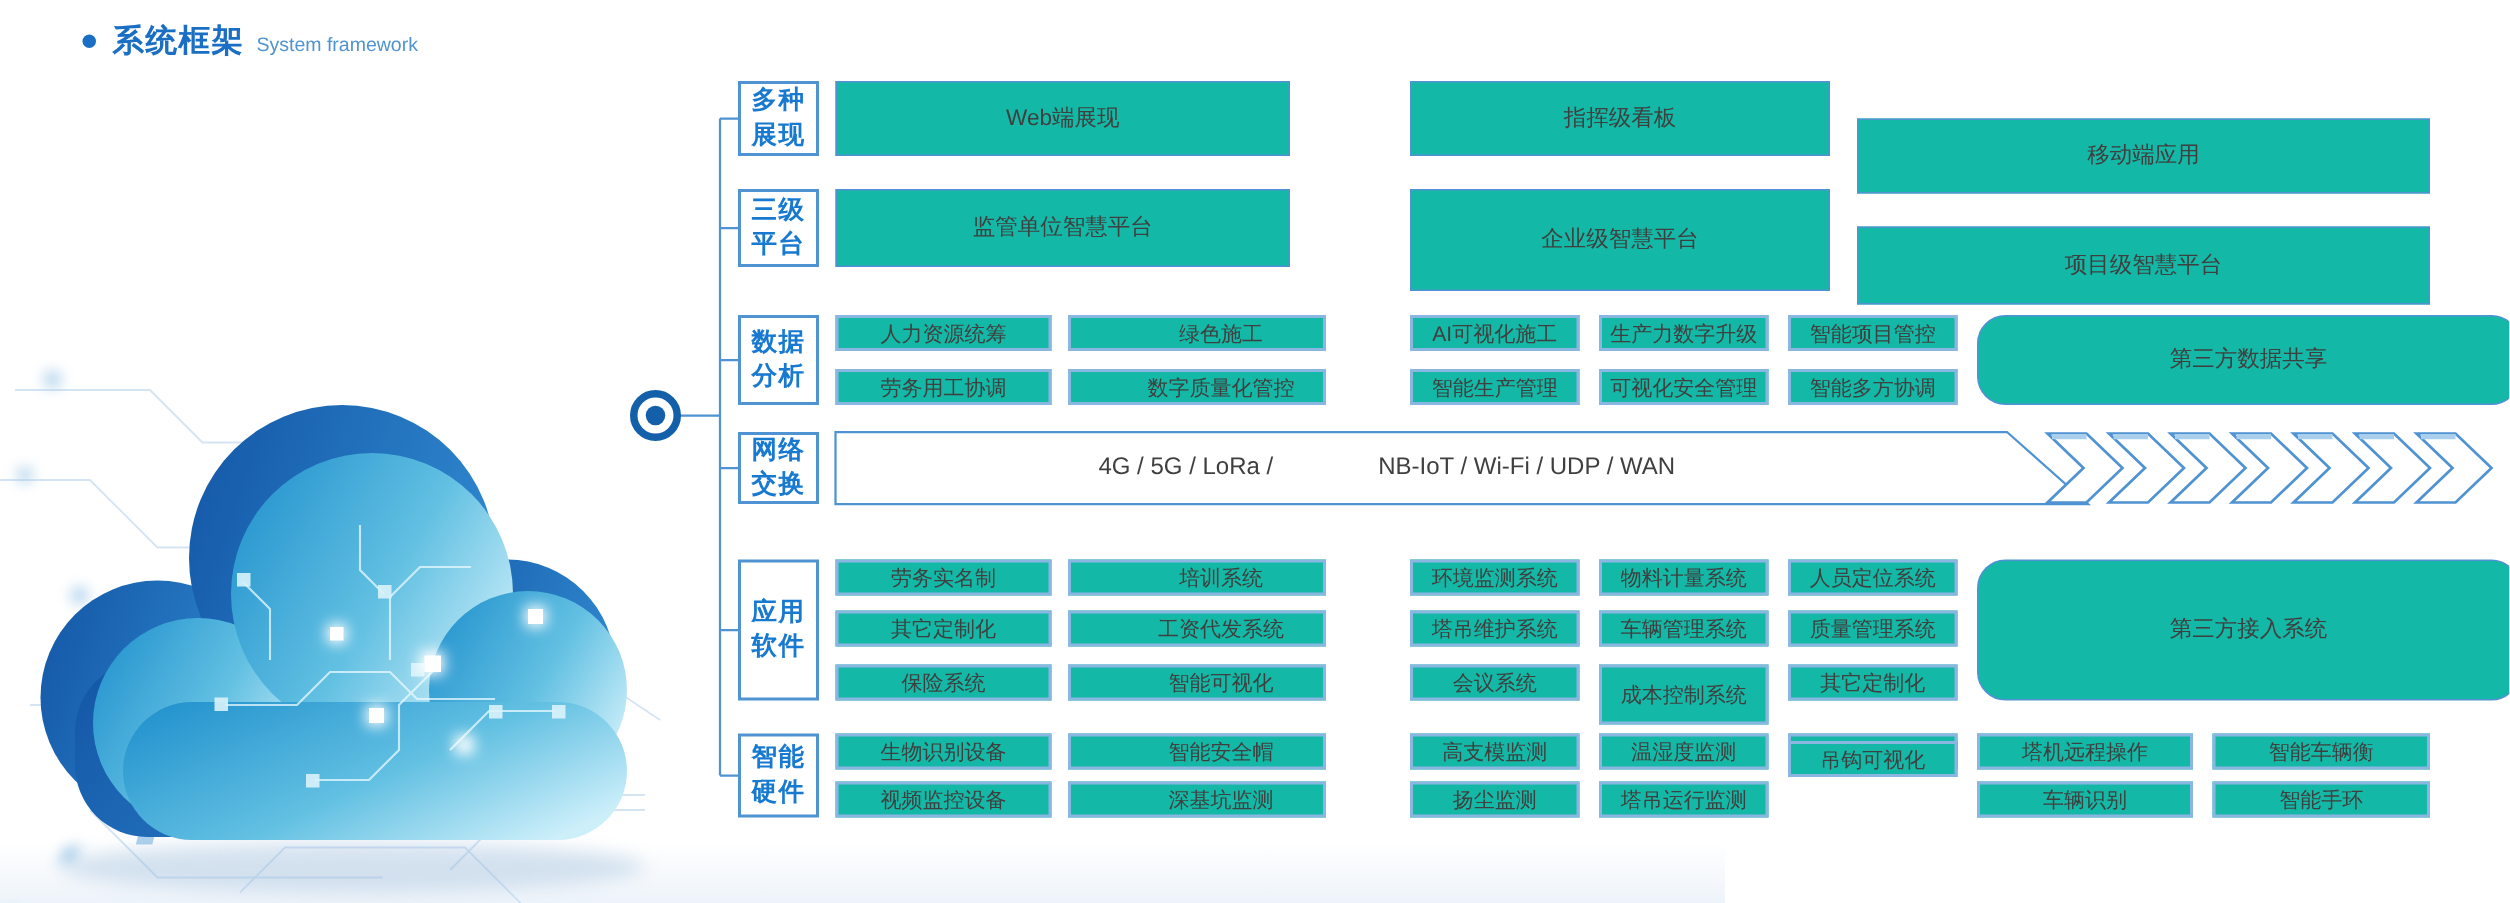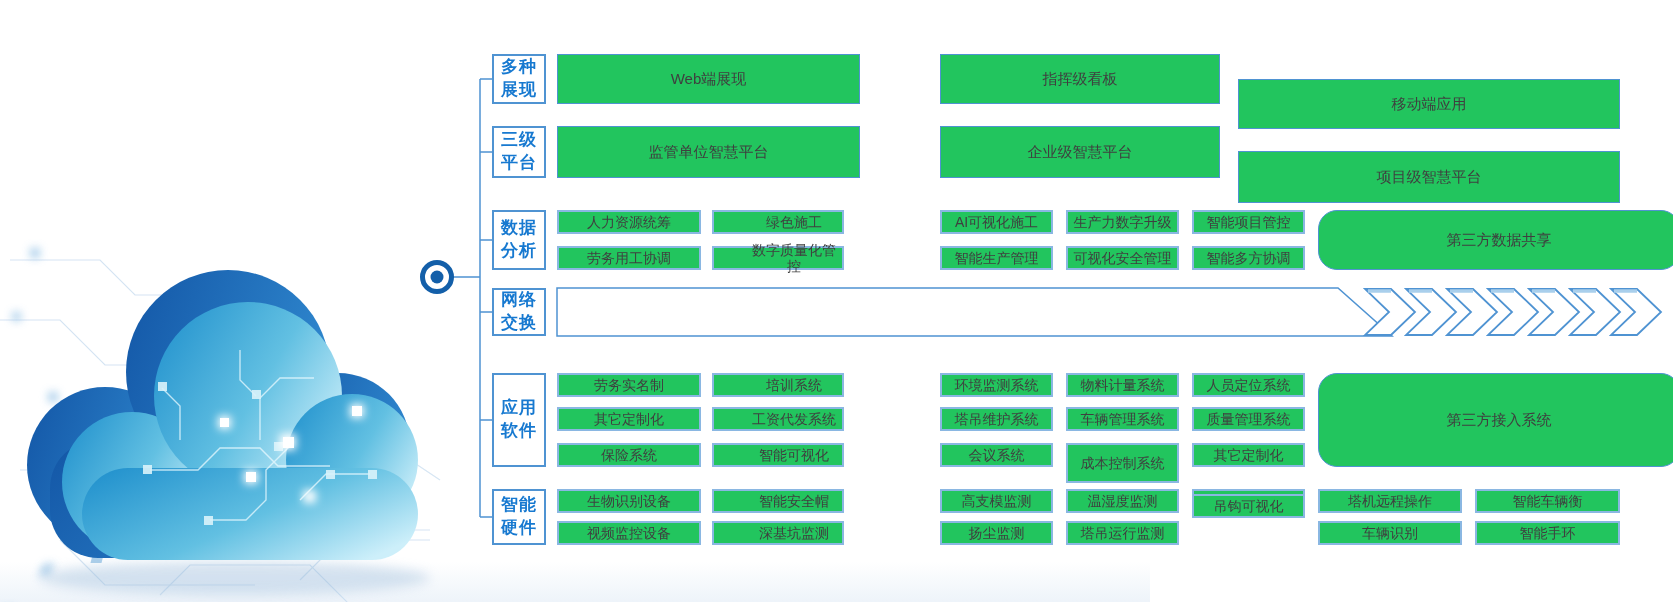--- a/index.html
+++ b/index.html
@@ -5,32 +5,32 @@
   html,body{margin:0;padding:0;background:#ffffff;}
   #canvas{
     position:relative;width:1673px;height:602px;background:#ffffff;overflow:hidden;
     font-family:"Liberation Sans","DejaVu Sans",sans-serif;
   }
   .title-wrap{position:absolute;left:55px;top:13px;display:flex;align-items:center;}
   .title-dot{width:9px;height:9px;border-radius:50%;background:#1a6fc4;margin-right:11px;}
   .title-zh{font-size:21px;font-weight:bold;color:#1a6fc4;letter-spacing:1px;}
   .title-en{font-size:13px;color:#4f93d2;margin-left:8px;position:relative;top:2px;}
 
-  .box{position:absolute;box-sizing:border-box;background:#22c55e;display:flex;align-items:center;justify-content:center;
+  .box{position:absolute;box-sizing:border-box;background:#14b8a6;display:flex;align-items:center;justify-content:center;
        color:#3f3f3f;text-align:center;line-height:1.15;}
   .lg{border:1.5px solid #4f93d2;font-size:15px;}
   .sm{border:2px solid #8ab7e2;font-size:14px;}
   .lbl-box{position:absolute;left:492px;width:54px;box-sizing:border-box;background:#fff;
        border:2px solid #4f93d2;color:#1779d0;font-size:17px;font-weight:bold;
        display:flex;align-items:center;justify-content:center;text-align:center;
        white-space:pre-line;line-height:1.35;letter-spacing:1px;}
   
   .cA {left:557px;width:303px;}
   .cA1{left:557px;width:144px;}
-  .cA2{left:712px;width:132px;padding-left:32px;}
+  .cA2{left:712px;width:172px;padding-left:32px;}
   .cB {left:940px;width:280px;}
   .cC {left:1238px;width:382px;margin-top:25px;}
   .cB1{left:940px;width:113px;}
   .cB2{left:1066px;width:113px;}
   .cB3{left:1192px;width:113px;}
   .cS {left:1318px;width:362px;border-radius:19px;}
   .cD1{left:1318px;width:144px;}
   .cD2{left:1475px;width:145px;}
 
   .overlay{position:absolute;left:0;top:0;width:1673px;height:602px;pointer-events:none;}
@@ -41,20 +41,25 @@
   .floor-fade{position:absolute;left:0;bottom:0;width:1150px;height:40px;
       background:linear-gradient(to top, rgba(205,222,240,0.35), rgba(205,222,240,0));}
 </style>
 </head>
 <body>
 
 <div id="canvas">
 
   <div class="floor-fade"></div>
 
+  <div class="title-wrap">
+    <span class="title-dot"></span>
+    <span class="title-zh">系统框架</span>
+    <span class="title-en">System framework</span>
+  </div>
 
   <svg class="cloud" viewBox="0 0 470 462">
     <defs>
       <linearGradient id="gBack" x1="0" y1="0" x2="1" y2="0.35">
         <stop offset="0" stop-color="#1356a6"></stop>
           <stop offset="1" stop-color="#2e86cd"></stop>
       </linearGradient>
       <linearGradient id="gFront" x1="0" y1="0.15" x2="1" y2="0.75">
         <stop offset="0" stop-color="#2493ce"></stop>
           <stop offset="0.55" stop-color="#62c0e2"></stop>
@@ -169,35 +174,39 @@
   <div class="lbl-box" style="top:373px;height:94px">应用
 软件</div>
   <div class="lbl-box" style="top:489px;height:56px">智能
 硬件</div>
 
   <div class="box lg cA" style="top:54px;height:50px">Web端展现</div>
   <div class="box lg cB" style="top:54px;height:50px">指挥级看板</div>
   <div class="box lg cC" style="top:54px;height:50px">移动端应用</div>
 
   <div class="box lg cA" style="top:126px;height:52px">监管单位智慧平台</div>
-  <div class="box lg cB" style="top:126px;height:52px">企业级智慧平台</div>
+  <div class="box lg cB" style="top:126px;height:68px">企业级智慧平台</div>
   <div class="box lg cC" style="top:126px;height:52px">项目级智慧平台</div>
 
   <div class="box sm cA1" style="top:210px;height:24px">人力资源统筹</div>
   <div class="box sm cA2" style="top:210px;height:24px">绿色施工</div>
   <div class="box sm cA1" style="top:246px;height:24px">劳务用工协调</div>
   <div class="box sm cA2" style="top:246px;height:24px">数字质量化管控</div>
   <div class="box sm cB1" style="top:210px;height:24px">AI可视化施工</div>
   <div class="box sm cB2" style="top:210px;height:24px">生产力数字升级</div>
   <div class="box sm cB3" style="top:210px;height:24px">智能项目管控</div>
   <div class="box sm cB1" style="top:246px;height:24px">智能生产管理</div>
   <div class="box sm cB2" style="top:246px;height:24px">可视化安全管理</div>
   <div class="box sm cB3" style="top:246px;height:24px">智能多方协调</div>
   <div class="box lg cS" style="top:210px;height:60px">第三方数据共享</div>
 
+  <div class="net-text">
+    <span>4G / 5G / LoRa /</span>
+    <span>NB-IoT / Wi-Fi / UDP / WAN</span>
+  </div>
 
   <div class="box sm cA1" style="top:373px;height:24px">劳务实名制</div>
   <div class="box sm cA2" style="top:373px;height:24px">培训系统</div>
   <div class="box sm cA1" style="top:407px;height:24px">其它定制化</div>
   <div class="box sm cA2" style="top:407px;height:24px">工资代发系统</div>
   <div class="box sm cA1" style="top:443px;height:24px">保险系统</div>
   <div class="box sm cA2" style="top:443px;height:24px">智能可视化</div>
   <div class="box sm cB1" style="top:373px;height:24px">环境监测系统</div>
   <div class="box sm cB2" style="top:373px;height:24px">物料计量系统</div>
   <div class="box sm cB3" style="top:373px;height:24px">人员定位系统</div>

